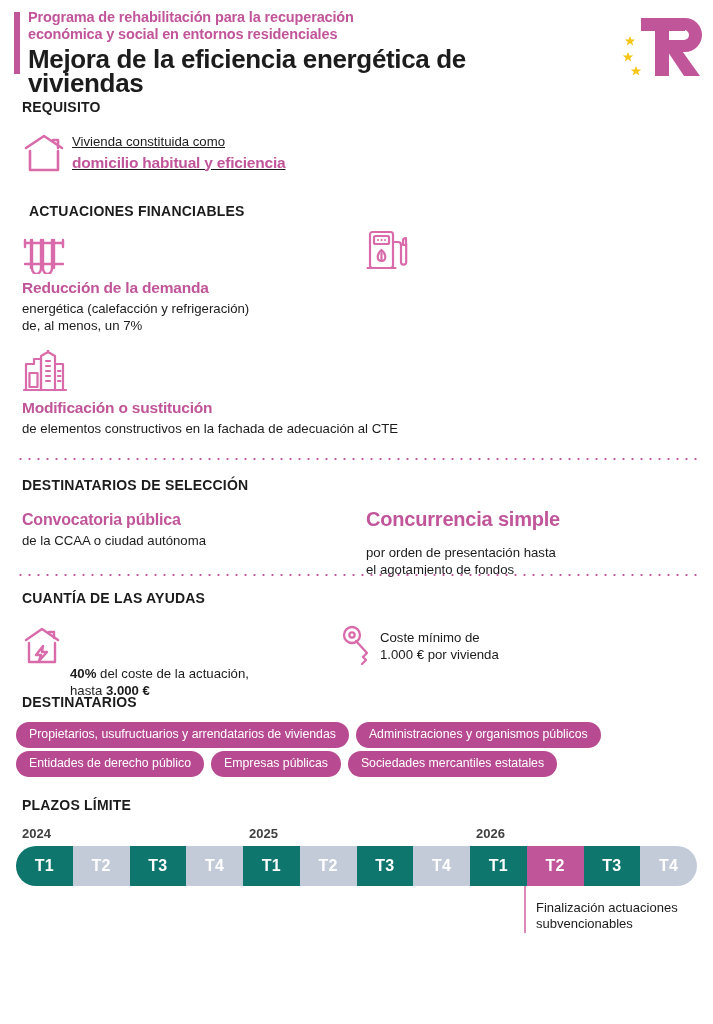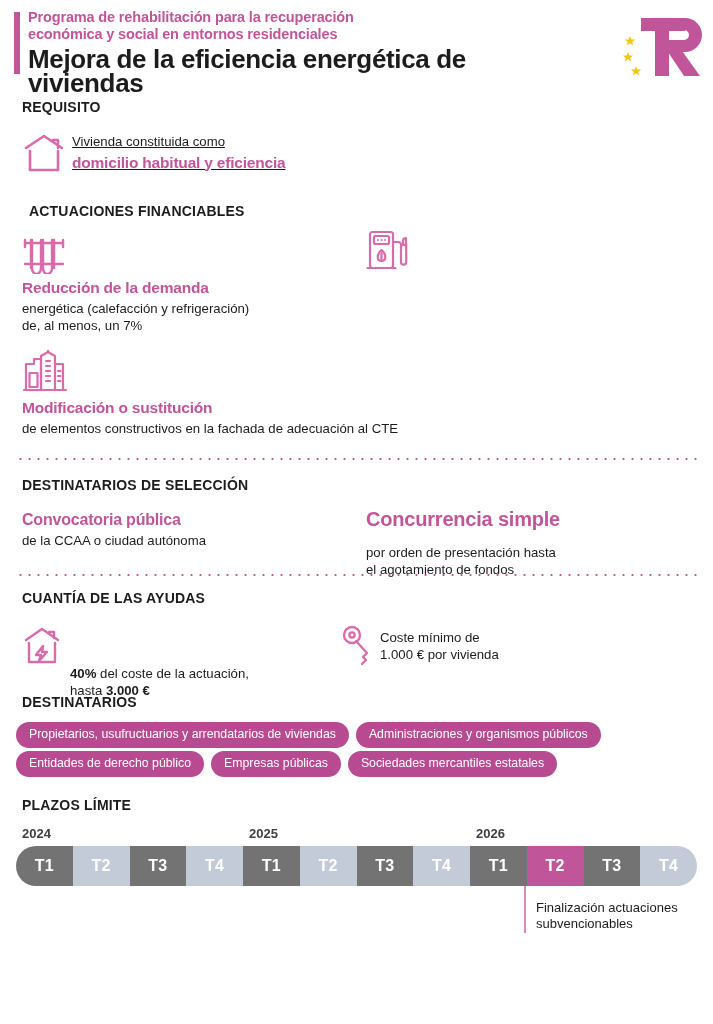--- a/index.html
+++ b/index.html
@@ -47,21 +47,21 @@
   .tl-years{position:absolute;left:16px;top:826px;width:681px;height:16px;}
   .tl-year{position:absolute;font-weight:bold;font-size:13px;color:#404040;}
   .timeline{
     position:absolute;left:16px;top:846px;width:681px;height:40px;
     border-radius:20px;overflow:hidden;display:flex;
   }
   .q{
     flex:1 1 0;display:flex;align-items:center;justify-content:center;
     font-weight:bold;font-size:16px;color:#ffffff;letter-spacing:0.3px;
   }
-  .q.light{background:#737373;}
+  .q.light{background:#0f766e;}
   .q.dark{background:#c3cbd9;}
   .q.active{background:#c1559a;}
   .tl-pointer{position:absolute;left:524px;top:886px;width:2px;height:47px;background:#d98ab8;}
   .tl-note{position:absolute;left:536px;top:900px;font-size:13px;line-height:16px;color:#1c1c1c;}
 
   
   .footer{position:absolute;left:0;top:952px;width:713px;height:72px;}
 </style>
 </head>
 <body>

